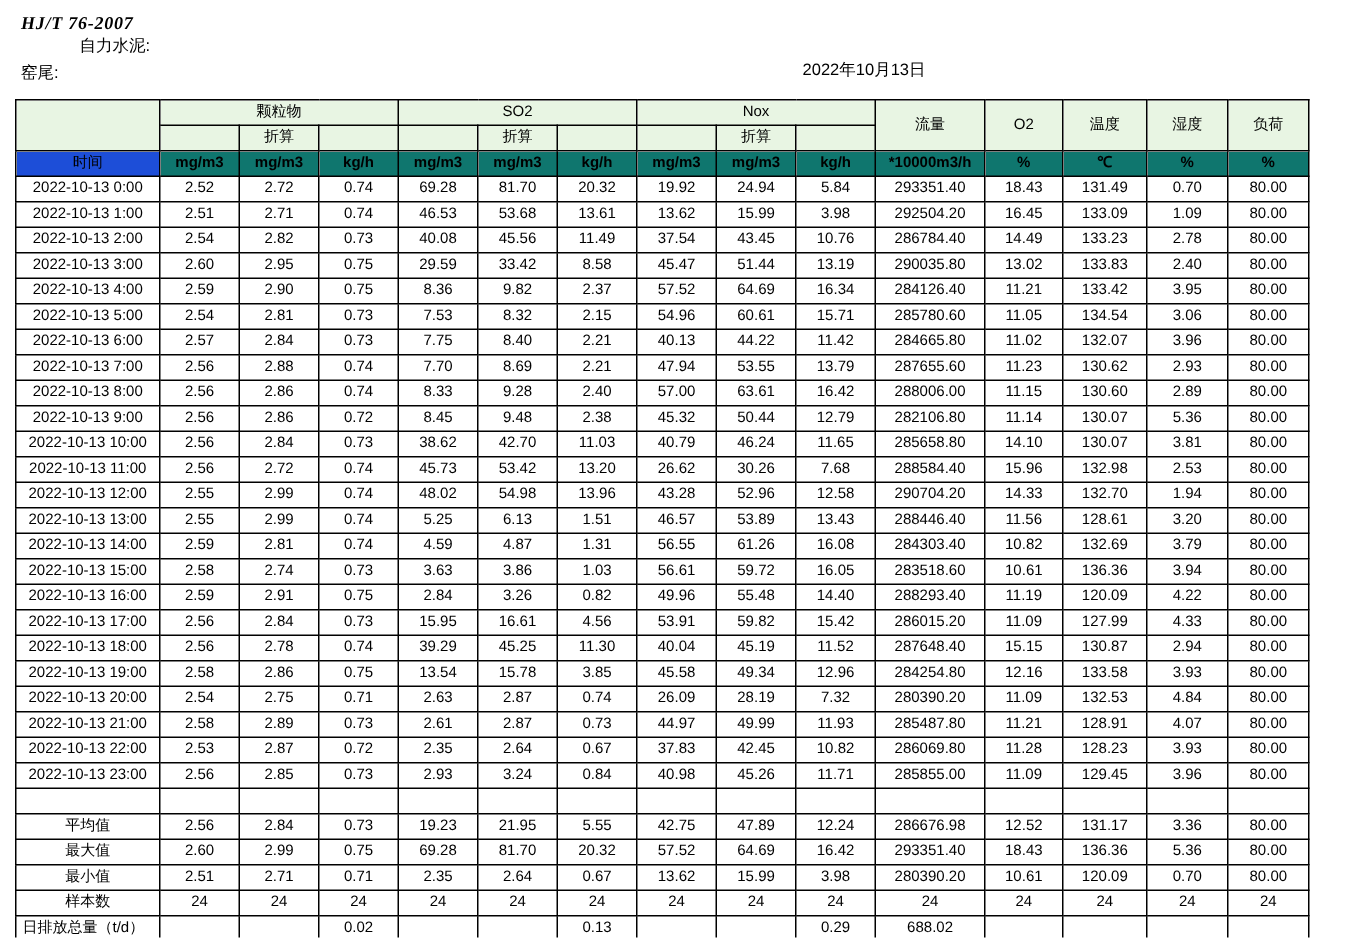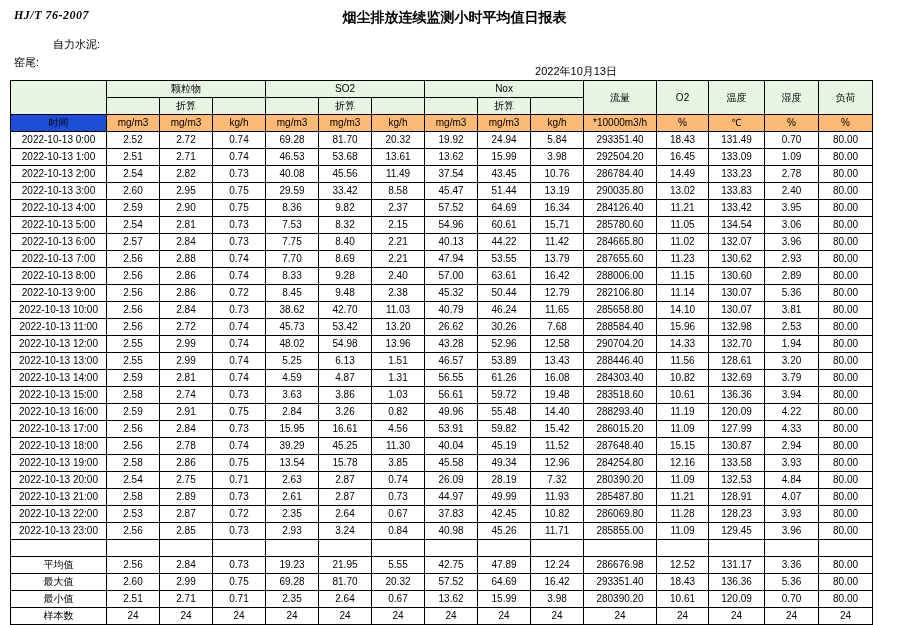--- a/index.html
+++ b/index.html
@@ -45,21 +45,21 @@
   }
   .meta-left {
     position: absolute;
     left: 4px;
     top: 0;
     margin-left: 39px;
   }
   .meta-right {
     position: absolute;
     right: 282px;
-    top: 27px;
+    top: 16px;
     font-size: 11px;
   }
   .meta-left2 {
     position: absolute;
     left: 4px;
     top: 18px;
   }
   table.report {
     border-collapse: collapse;
     width: 757px;
@@ -77,22 +77,22 @@
     text-align: center;
     white-space: nowrap;
     overflow: hidden;
   }
   th.grp {
     background: #e8f5e3;
     font-weight: normal;
     font-size: 11px;
   }
   th.unit {
-    background: #fdba74;
-    font-weight: normal;
+    background: #0f766e;
+    font-weight: bold;
     font-size: 10px;
   }
   th.timehdr {
     background: #1d4ed8;
     font-weight: normal;
     font-size: 11px;
   }
   td.timecell {
     text-align: left;
     padding-left: 4px;
@@ -115,21 +115,20 @@
   .col-temp { width: 56px; }
   .col-hum { width: 54px; }
   .col-load { width: 54px; }
 </style>
 </head>
 <body>
 
 <div class="page">
 
   <div class="doc-code">HJ/T 76-2007</div>
-  <div class="doc-title">烟尘排放连续监测小时平均值日报表</div>
 
   <div class="meta-row">
     <div class="meta-left">自力水泥:</div>
     <div class="meta-left2">窑尾:</div>
     <div class="meta-right">2022年10月13日</div>
   </div>
 
   <table class="report">
     <colgroup>
       <col class="col-time">
@@ -448,21 +447,21 @@
         <tr>
           <td class="timecell">2022-10-13 15:00</td>
           <td class="num">2.58</td>
           <td class="num">2.74</td>
           <td class="num">0.73</td>
           <td class="num">3.63</td>
           <td class="num">3.86</td>
           <td class="num">1.03</td>
           <td class="num">56.61</td>
           <td class="num">59.72</td>
-          <td class="num">19.48</td>
+          <td class="num">16.05</td>
           <td class="num">283518.60</td>
           <td class="num">10.61</td>
           <td class="num">136.36</td>
           <td class="num">3.94</td>
           <td class="num">80.00</td>
         </tr>
         <tr>
           <td class="timecell">2022-10-13 16:00</td>
           <td class="num">2.59</td>
           <td class="num">2.91</td>

